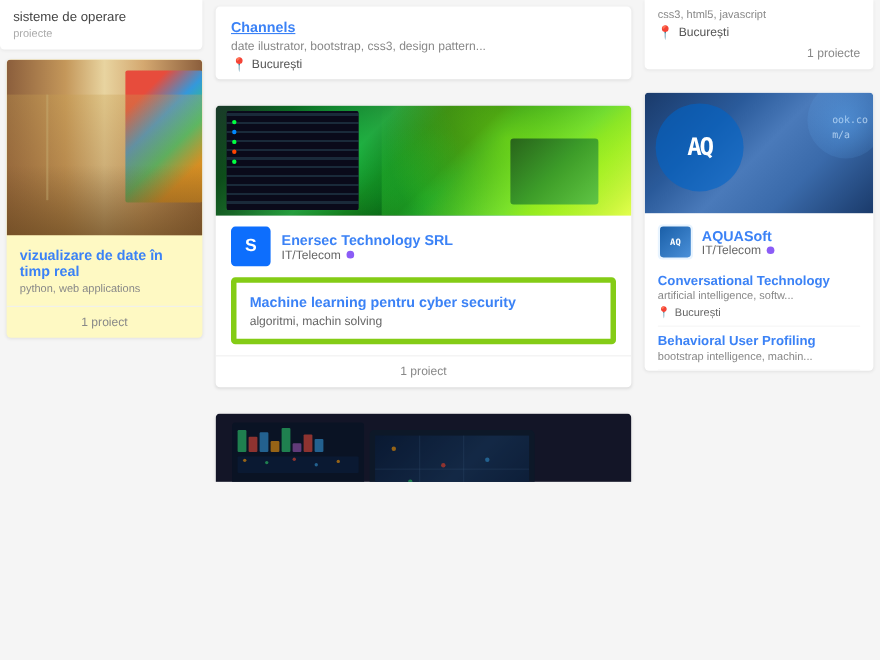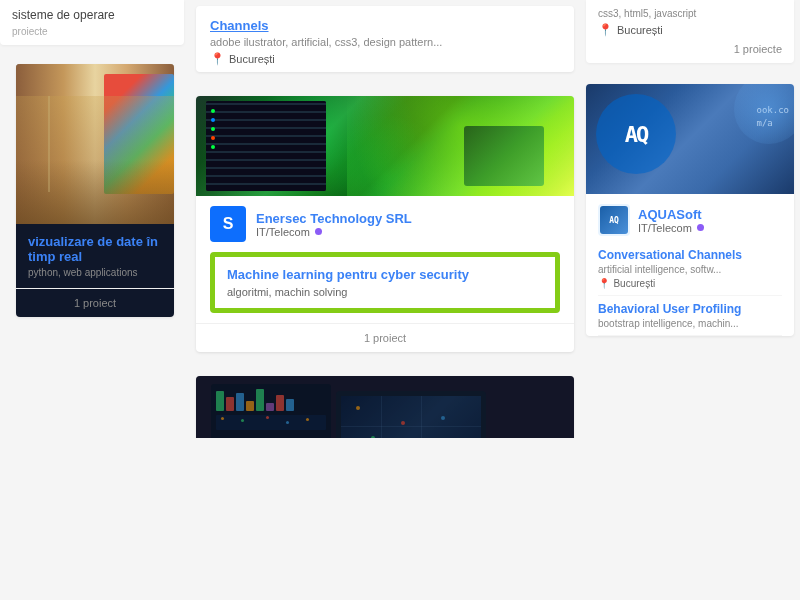--- a/index.html
+++ b/index.html
@@ -21,23 +21,23 @@
     }
 
     
     .col-left {
       display: flex;
       flex-direction: column;
       gap: 0;
     }
 
     .card {
-      background: #0f172a;
-      border-radius: 4px;
-      margin: 16px;
+      background: #fef9c3;
+      border-radius: 4px;
+      margin: 6px;
       overflow: hidden;
       box-shadow: 0 1px 3px rgba(0,0,0,0.08);
     }
 
     .card-projects {
       color: #888;
       font-size: 11px;
       padding: 8px 12px;
       border-top: 1px solid #f0f0f0;
       text-align: center;
@@ -537,21 +537,21 @@
         </div>
         <div class="card-projects">1 proiect</div>
       </div>
     </div>
 
     <div class="col-center">
 
       <div class="top-card-center">
         <div class="top-card-header">
           <a class="top-card-title-link" href="#">Channels</a>
-          <div class="top-card-tags">adobe ilustrator, artificial, css3, design pattern...</div>
+          <div class="top-card-tags">date ilustrator, bootstrap, css3, design pattern...</div>
           <div class="location-row">
             <span class="location-icon">📍</span>
             <span>București</span>
           </div>
         </div>
       </div>
 
       <div class="featured-card">
         <div class="featured-card-image">
           <div class="server-rack">
@@ -680,21 +680,21 @@
             <div class="company-sector">
               <span>IT/Telecom</span>
               <span class="sector-dot"></span>
             </div>
           </div>
         </div>
 
         <div class="right-project-list">
 
           <div class="right-project-item">
-            <div class="right-project-title">Conversational Channels</div>
+            <div class="right-project-title">Conversational Technology</div>
             <div class="right-project-tags">artificial intelligence, softw...</div>
             <div class="right-location">
               <span>📍</span>
               <span>București</span>
             </div>
           </div>
 
           <div class="right-project-item">
             <div class="right-project-title">Behavioral User Profiling</div>
             <div class="right-project-tags">bootstrap intelligence, machin...</div>

